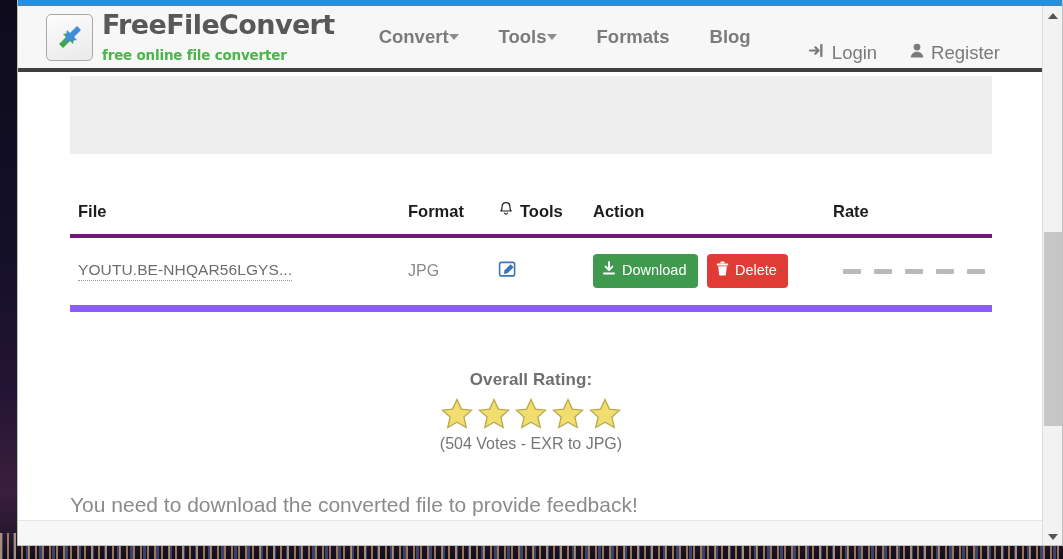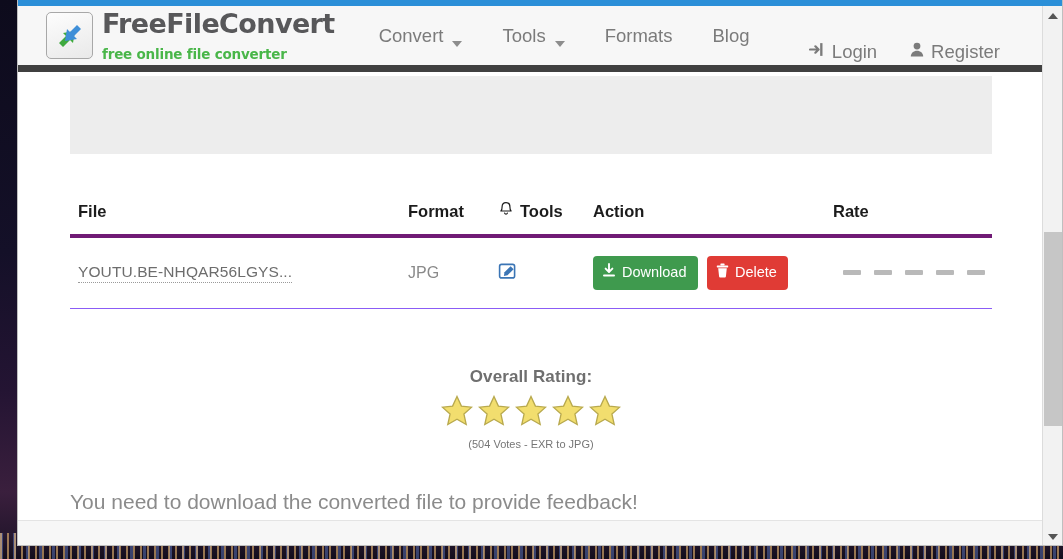--- a/index.html
+++ b/index.html
@@ -72,21 +72,21 @@
     width: 1026px;
     height: 540px;
     background: #fff;
     overflow: hidden;
   }
 
   
   #site-header {
     height: 66px;
     background: #f7f7f7;
-    border-bottom: 7px solid #404040;
+    border-bottom: 4px solid #404040;
     display: flex;
     align-items: center;
     padding: 0 18px 0 28px;
   }
   #brand { display: flex; align-items: center; gap: 9px; }
   #logo-badge {
     width: 47px; height: 47px;
     background: linear-gradient(160deg,#fdfdfd,#e9e9e9);
     border: 1px solid #a8a8a8;
     border-radius: 5px;
@@ -112,24 +112,25 @@
   #main-nav {
     display: flex;
     align-items: center;
     gap: 40px;
     margin-left: 44px;
   }
   .nav-item {
     font-size: 18.5px;
     color: #7b7b7b;
     display: flex;
-    align-items: flex-end;
-    gap: 9px;
+    align-items: center;
+    gap: 0;
     cursor: pointer;
     white-space: nowrap;
+    font-weight: bold;
   }
   .caret {
     width: 0; height: 0;
     border-left: 5px solid transparent;
     border-right: 5px solid transparent;
     border-top: 6px solid #8d8d8d;
     display: inline-block;
   }
 
   #account-nav {
@@ -170,21 +171,21 @@
     text-align: left;
     font-size: 16.5px;
     font-weight: bold;
     color: #1c1c1c;
     padding: 10px 0 12px 8px;
     border-bottom: 4px solid #701a75;
   }
   table.result-table td {
     padding: 14px 0 14px 8px;
     vertical-align: middle;
-    border-bottom: 1px solid #8b5cf6;
+    border-bottom: 7px solid #8b5cf6;
     height: 72px;
   }
   .col-file    { width: 330px; }
   .col-format  { width: 90px; margin-left: 45px; }
   .col-email   { width: 95px; }
   .col-action  { width: 240px; }
   .col-rate    { width: auto; }
 
   .file-name {
     font-size: 15.5px;
@@ -232,22 +233,22 @@
     color: #6f6f6f;
     letter-spacing: .1px;
   }
   #overall-stars {
     margin-top: 8px;
     display: flex;
     justify-content: center;
     gap: 5px;
   }
   #votes-line {
-    margin-top: 8px;
-    font-size: 11px;
+    margin-top: 2px;
+    font-size: 16px;
     color: #767676;
   }
   #feedback-note {
     text-align: left;
     margin-top: 40px;
     font-size: 21px;
     color: #8b8b8b;
   }
 
   

